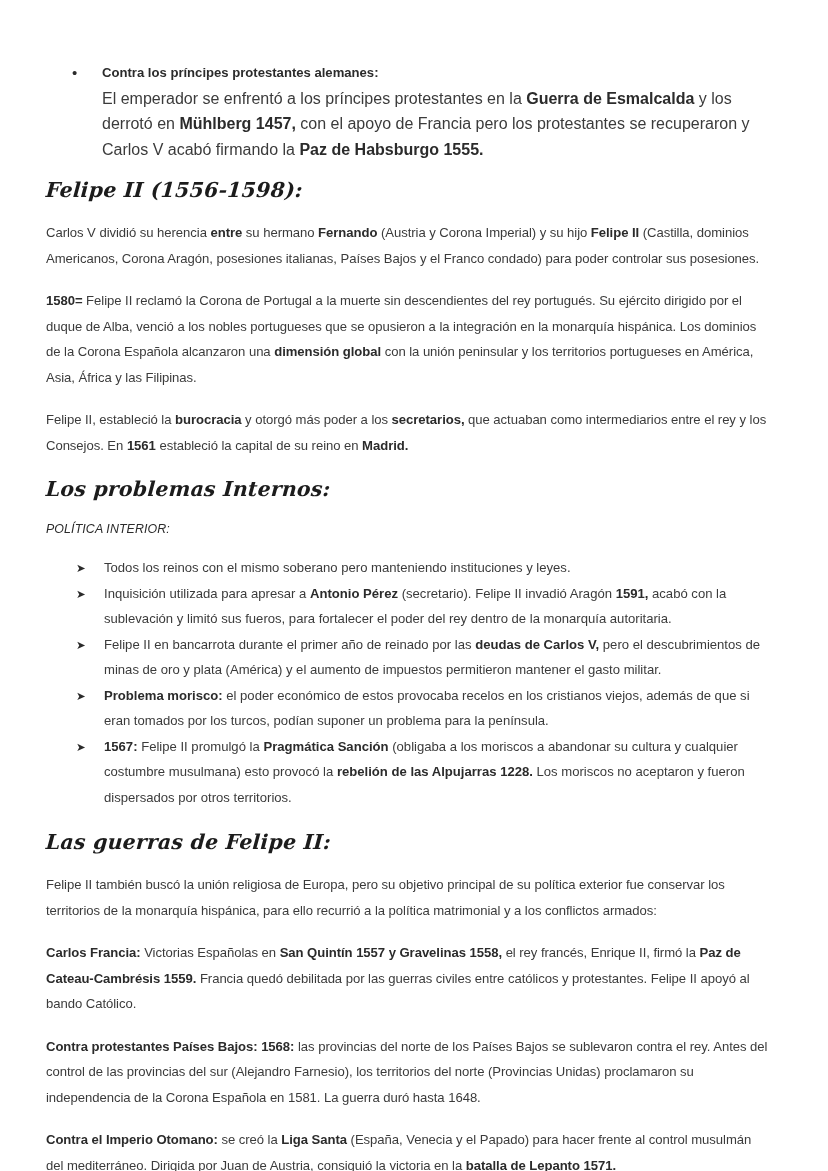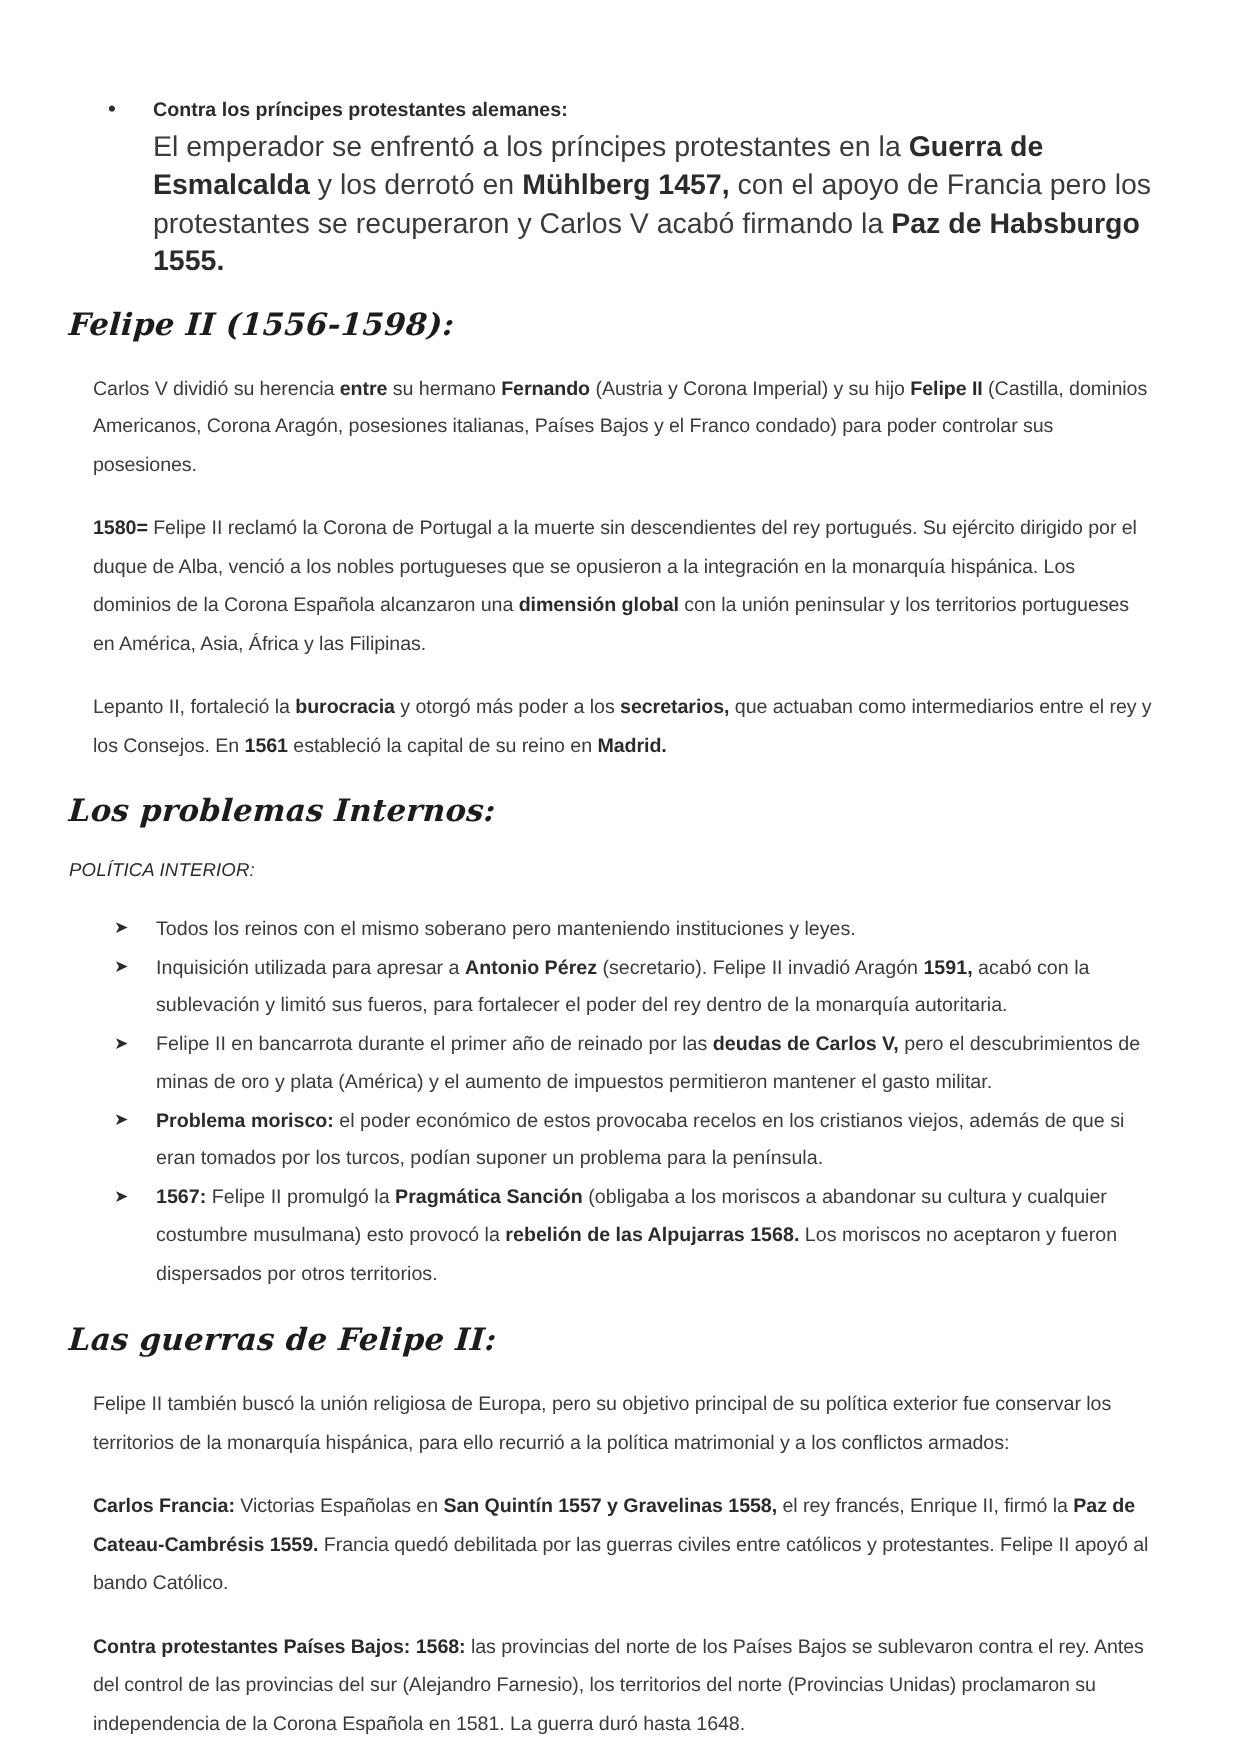--- a/index.html
+++ b/index.html
@@ -23,21 +23,21 @@
     position: absolute;
     left: 46px;
     top: 30px;
     width: 724px;
   }
 
   
   .para {
     font-size: 13.1px;
     line-height: 25.5px;
-    margin: 0 0 17px 16px;
+    margin: 0 0 17px 0;
     text-align: left;
     letter-spacing: -0.05px;
     color: #3b3b3b;
   }
 
   b, strong, .b {
     font-weight: bold;
     color: #2b2b2b;
   }
 
@@ -86,21 +86,21 @@
     color: #2b2b2b;
   }
   .li-title {
     font-size: 13.1px;
     line-height: 25.5px;
     font-weight: bold;
     color: #2b2b2b;
     margin-top: 30px;
   }
   .li-body {
-    font-size: 19px;
+    font-size: 16px;
     line-height: 25.5px;
     color: #3b3b3b;
   }
 
   
   ul.arrow-list {
     list-style: none;
     margin: 0 0 18px 0;
     padding: 0;
   }
@@ -138,41 +138,41 @@
     </ul>
 
     <div class="spacer-sm"></div>
 
     <div class="script-heading">Felipe II (1556-1598):</div>
 
     <p class="para"><span>Carlos V dividió su herencia </span><b>entre</b><span> su hermano </span><b>Fernando</b><span> (Austria y Corona Imperial) y su hijo </span><b>Felipe II</b><span> (Castilla, dominios Americanos, Corona Aragón, posesiones italianas, Países Bajos y el Franco condado) para poder controlar sus posesiones.</span></p>
 
     <p class="para"><b>1580=</b><span> Felipe II reclamó la Corona de Portugal a la muerte sin descendientes del rey portugués. Su ejército dirigido por el duque de Alba, venció a los nobles portugueses que se opusieron a la integración en la monarquía hispánica. Los dominios de la Corona Española alcanzaron una </span><b>dimensión global</b><span> con la unión peninsular y los territorios portugueses en América, Asia, África y las Filipinas.</span></p>
 
-    <p class="para"><span>Lepanto II, fortaleció la </span><b>burocracia</b><span> y otorgó más poder a los </span><b>secretarios,</b><span> que actuaban como intermediarios entre el rey y los Consejos. En </span><b>1561</b><span> estableció la capital de su reino en </span><b>Madrid.</b></p>
+    <p class="para"><span>Felipe II, estableció la </span><b>burocracia</b><span> y otorgó más poder a los </span><b>secretarios,</b><span> que actuaban como intermediarios entre el rey y los Consejos. En </span><b>1561</b><span> estableció la capital de su reino en </span><b>Madrid.</b></p>
 
     <div class="script-heading">Los problemas Internos:</div>
 
     <div class="caps-italic">POLÍTICA INTERIOR:</div>
 
     <ul class="arrow-list">
       <li>
         <span class="marker">➤</span><span>Todos los reinos con el mismo soberano pero manteniendo instituciones y leyes.</span>
       </li>
       <li>
         <span class="marker">➤</span><span>Inquisición utilizada para apresar a </span><b>Antonio Pérez</b><span> (secretario). Felipe II invadió Aragón </span><b>1591,</b><span> acabó con la sublevación y limitó sus fueros, para fortalecer el poder del rey dentro de la monarquía autoritaria.</span>
       </li>
       <li>
         <span class="marker">➤</span><span>Felipe II en bancarrota durante el primer año de reinado por las </span><b>deudas de Carlos V,</b><span> pero el descubrimientos de minas de oro y plata (América) y el aumento de impuestos permitieron mantener el gasto militar.</span>
       </li>
       <li>
         <span class="marker">➤</span><b>Problema morisco:</b><span> el poder económico de estos provocaba recelos en los cristianos viejos, además de que si eran tomados por los turcos, podían suponer un problema para la península.</span>
       </li>
       <li>
-        <span class="marker">➤</span><b>1567:</b><span> Felipe II promulgó la </span><b>Pragmática Sanción</b><span> (obligaba a los moriscos a abandonar su cultura y cualquier costumbre musulmana) esto provocó la </span><b>rebelión de las Alpujarras 1568.</b><span> Los moriscos no aceptaron y fueron dispersados por otros territorios.</span>
+        <span class="marker">➤</span><b>1567:</b><span> Felipe II promulgó la </span><b>Pragmática Sanción</b><span> (obligaba a los moriscos a abandonar su cultura y cualquier costumbre musulmana) esto provocó la </span><b>rebelión de las Alpujarras 1228.</b><span> Los moriscos no aceptaron y fueron dispersados por otros territorios.</span>
       </li>
     </ul>
 
     <div class="script-heading">Las guerras de Felipe II:</div>
 
 
     <p class="para">Felipe II también buscó la unión religiosa de Europa, pero su objetivo principal de su política exterior fue conservar los territorios de la monarquía hispánica, para ello recurrió a la política matrimonial y a los conflictos armados:</p>
 
     <p class="para"><b>Carlos Francia:</b><span> Victorias Españolas en </span><b>San Quintín 1557 y Gravelinas 1558,</b><span> el rey francés, Enrique II, firmó la </span><b>Paz de Cateau-Cambrésis 1559.</b><span> Francia quedó debilitada por las guerras civiles entre católicos y protestantes. Felipe II apoyó al bando Católico.</span></p>
 

